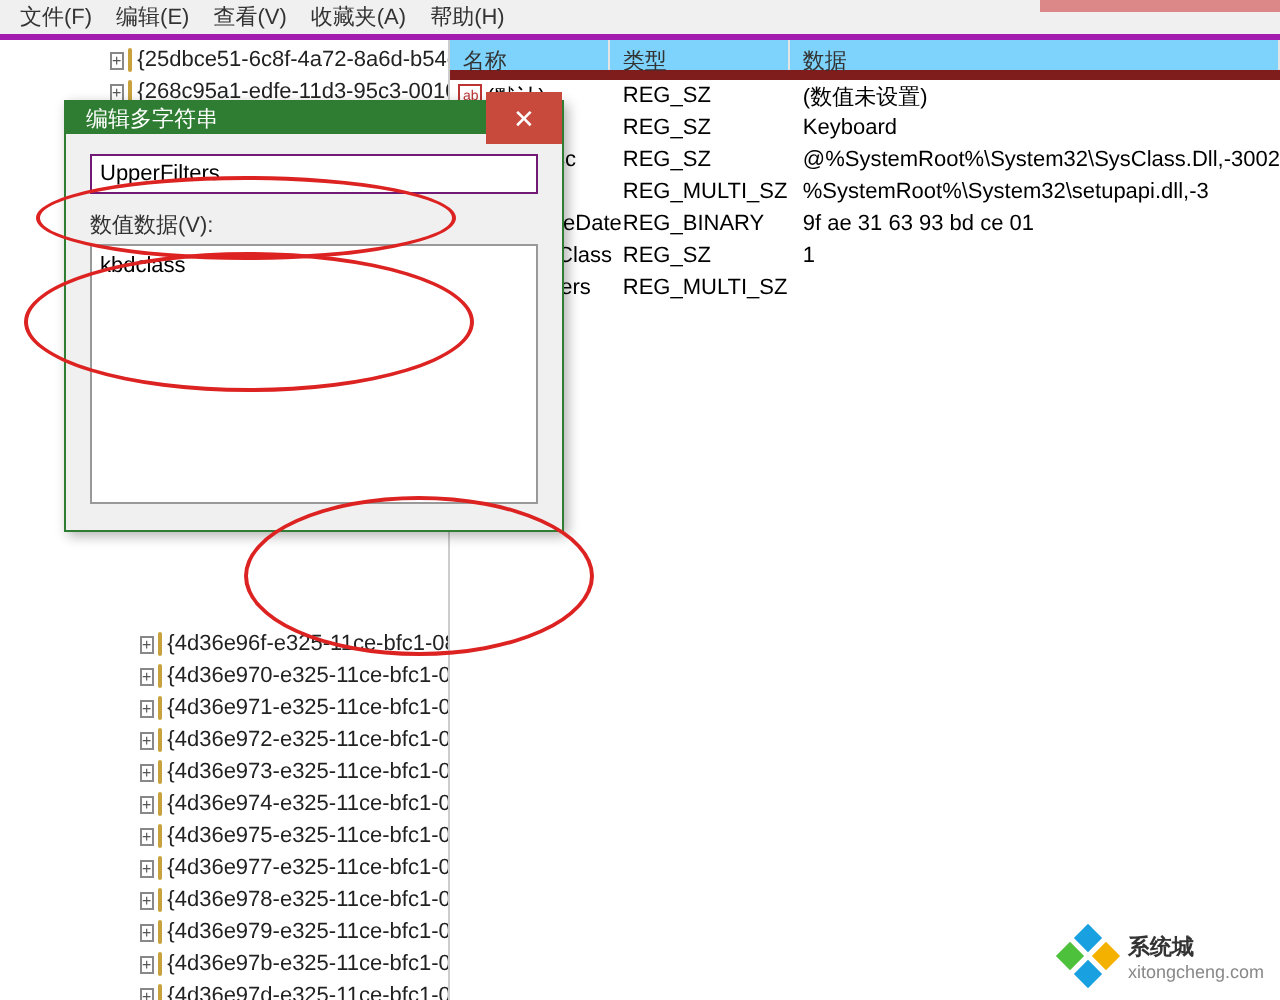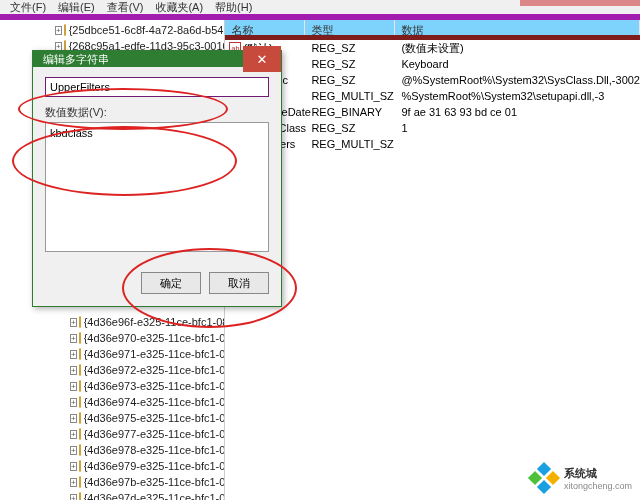--- a/index.html
+++ b/index.html
@@ -1,18 +1,18 @@
 <!DOCTYPE html>
 <html><head>
 <meta charset="utf-8">
 <style>
 * { box-sizing: border-box; margin: 0; padding: 0; font-family: "Microsoft YaHei", SimSun, sans-serif; font-size: 11px; }
 body { width: 640px; height: 500px; background: #fff; position: relative; overflow: hidden; }
 
-.menubar { height: 20px; background: #f0f0f0; display: flex; align-items: center; padding: 0 4px; border-bottom: 6px solid #a21caf; }
+.menubar { height: 20px; background: #f0f0f0; display: flex; align-items: center; padding: 0 4px; border-bottom: 3px solid #a21caf; }
 .menubar span { padding: 2px 6px; color: #333; }
 
 .main { display: flex; height: 480px; }
 .tree-pane { width: 275px; border-right: 1px solid #ccc; overflow: hidden; padding-top: 2px; }
 .tree-pane .row { display: flex; align-items: center; height: 16px; padding-left: 55px; white-space: nowrap; color: #222; }
 .tree-pane .row.deep { padding-left: 70px; }
 .tree-pane .expander { width: 9px; height: 9px; border: 1px solid #888; display: inline-flex; align-items: center; justify-content: center; font-size: 8px; line-height: 7px; margin-right: 2px; color: #555; }
 .tree-pane .folder { width: 14px; height: 12px; background: #f8d775; border: 1px solid #c9a23e; border-radius: 1px; margin-right: 3px; display: inline-block; }
 
 .list-pane { flex: 1; }
@@ -157,24 +157,20 @@
 <div class="dialog">
   <div class="dlg-title">
     <span>编辑多字符串</span>
     <div class="dlg-close">✕</div>
   </div>
   <div class="dlg-body">
     <input class="dlg-input" value="UpperFilters" style="">
     <div class="dlg-lbl">数值数据(V):</div>
     <textarea class="dlg-textarea" style="">kbdclass</textarea>
   </div>
-  <div class="dlg-btns">
-    <button class="dlg-btn">确定</button>
-    <button class="dlg-btn">取消</button>
-  </div>
 </div>
 
 <div class="circle c1a"></div>
 <div class="circle c2a"></div>
 <div class="circle c3a"></div>
 
 <div class="watermark">
   <div class="wm-ico">
       <i></i>
       <i></i>

